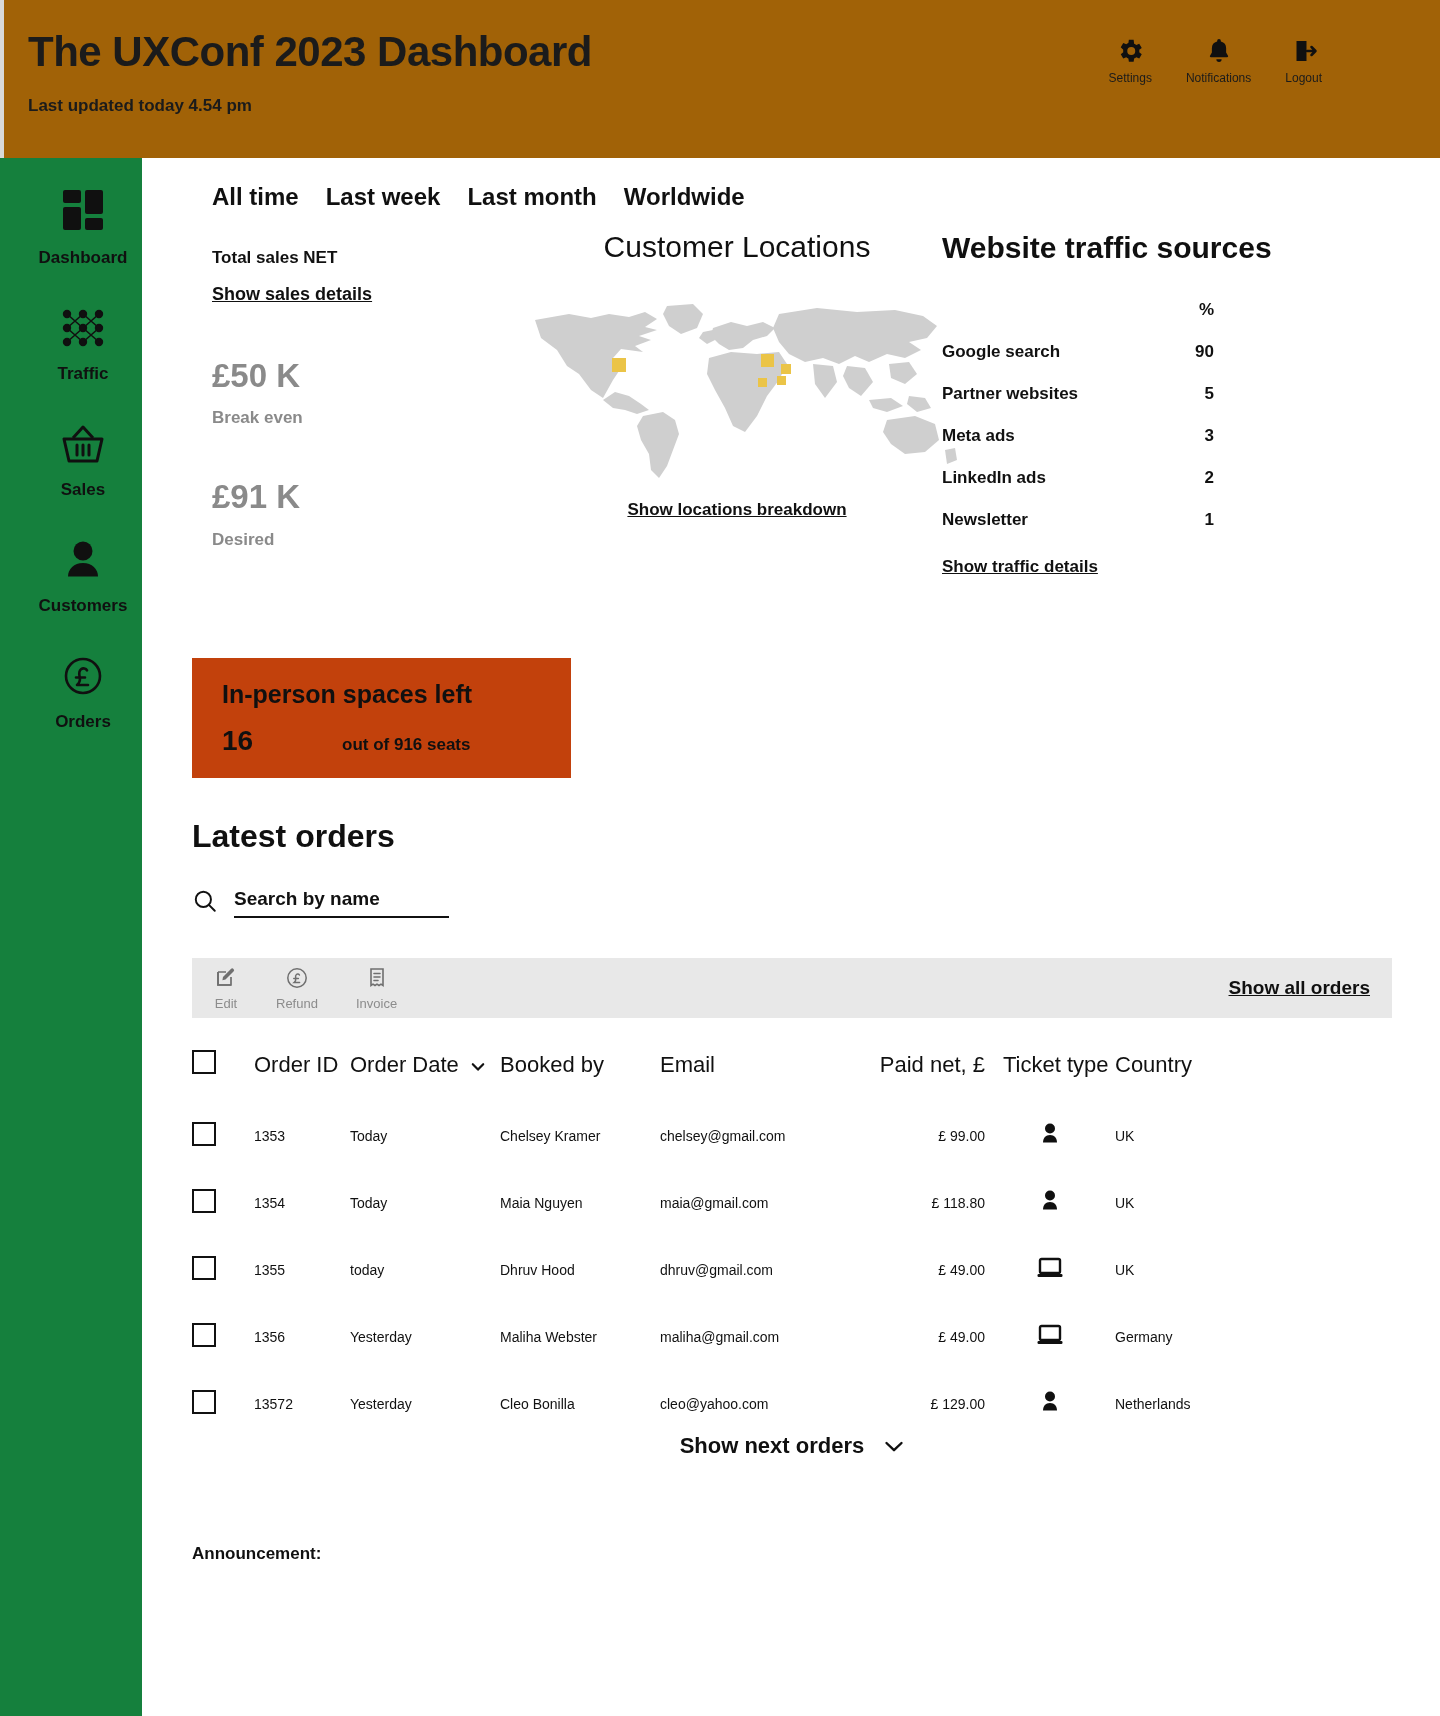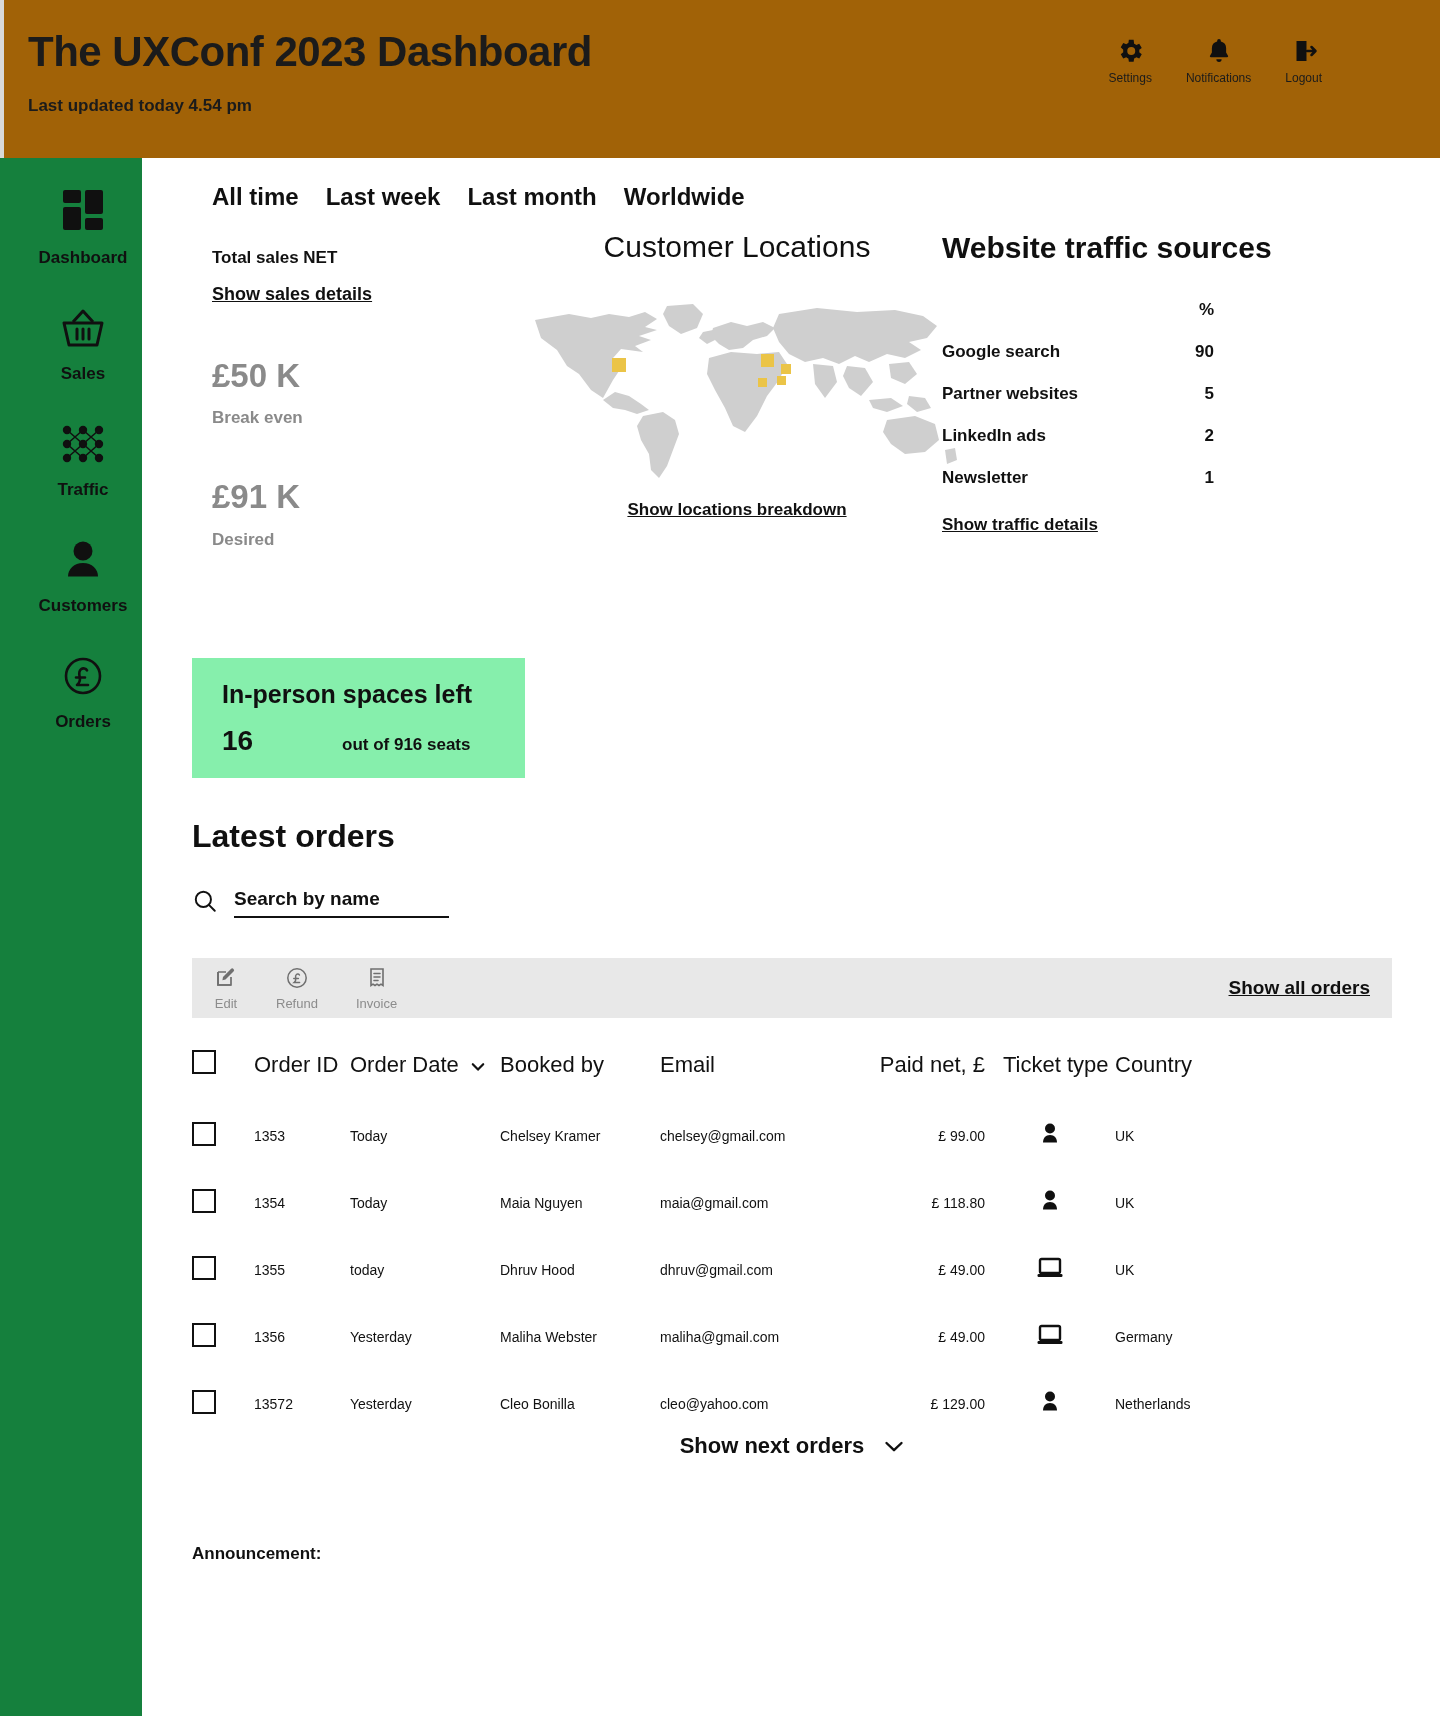--- a/index.html
+++ b/index.html
@@ -77,22 +77,22 @@
   .traffic-table th.pct-h, .traffic-table td.pct { text-align: right; width: 70px; }
   .traffic-table th.name-h { text-align: left; }
   .traffic-table td.name { text-align: left; }
   .traffic-link {
     display: inline-block; margin-top: 16px; font-size: 17px; font-weight: 700;
     color: #111; text-decoration: underline; cursor: pointer;
   }
 
   
   .spaces {
-    position: absolute; left: 50px; top: 500px; width: 333px; height: 120px;
-    background: #86efac; padding: 22px 30px;
+    position: absolute; left: 50px; top: 500px; width: 379px; height: 120px;
+    background: #c2410c; padding: 22px 30px;
   }
   .spaces-title { font-size: 25px; font-weight: 700; color: #101010; }
   .spaces-row { display: flex; align-items: baseline; margin-top: 16px; }
   .spaces-num { font-size: 28px; font-weight: 700; color: #101010; width: 120px; }
   .spaces-of { font-size: 17px; font-weight: 700; color: #101010; }
 
   
   .orders-title { position: absolute; left: 50px; top: 660px; font-size: 32px; font-weight: 700; color: #101010; }
   .search-row { position: absolute; left: 50px; top: 730px; display: flex; align-items: center; gap: 16px; }
   .search-field { border-bottom: 2px solid #111; padding: 0 40px 6px 0; }
@@ -196,49 +196,49 @@
           <rect x="26" y="4" width="18" height="24" rx="2"></rect>
           <rect x="4" y="21" width="18" height="23" rx="2"></rect>
           <rect x="26" y="32" width="18" height="12" rx="2"></rect>
         </svg>
       </span>
       <span class="nav-label">Dashboard</span>
     </div>
 
     <div class="nav-item">
       <span>
-        <svg width="48" height="44" viewBox="0 0 48 44" fill="none" stroke="#101010" stroke-width="3" stroke-linejoin="round">
-          <path d="M14 16 L24 5 L34 16"></path>
-          <path d="M5 17 H43 L38 39 H10 Z"></path>
-          <path d="M18 23 V33 M24 23 V33 M30 23 V33" stroke-linecap="round"></path>
-        </svg>
-      </span>
-      <span class="nav-label">Sales</span>
-    </div>
-
-    <div class="nav-item">
-      <span>
         <svg width="48" height="44" viewBox="0 0 48 44" fill="none" stroke="#101010" stroke-width="1.6">
           <path d="M8 8 L24 22 L40 8 M8 22 L24 8 L40 22 M8 22 L24 36 L40 22 M8 36 L24 22 L40 36"></path>
           <circle cx="8" cy="8" r="3.4" fill="#101010"></circle>
           <circle cx="24" cy="8" r="3.4" fill="#101010"></circle>
           <circle cx="40" cy="8" r="3.4" fill="#101010"></circle>
           <circle cx="8" cy="22" r="3.4" fill="#101010"></circle>
           <circle cx="24" cy="22" r="3.4" fill="#101010"></circle>
           <circle cx="40" cy="22" r="3.4" fill="#101010"></circle>
           <circle cx="8" cy="36" r="3.4" fill="#101010"></circle>
           <circle cx="24" cy="36" r="3.4" fill="#101010"></circle>
           <circle cx="40" cy="36" r="3.4" fill="#101010"></circle>
         </svg>
       </span>
       <span class="nav-label">Traffic</span>
     </div>
 
     <div class="nav-item">
       <span>
+        <svg width="48" height="44" viewBox="0 0 48 44" fill="none" stroke="#101010" stroke-width="3" stroke-linejoin="round">
+          <path d="M14 16 L24 5 L34 16"></path>
+          <path d="M5 17 H43 L38 39 H10 Z"></path>
+          <path d="M18 23 V33 M24 23 V33 M30 23 V33" stroke-linecap="round"></path>
+        </svg>
+      </span>
+      <span class="nav-label">Sales</span>
+    </div>
+
+    <div class="nav-item">
+      <span>
         <svg width="48" height="44" viewBox="0 0 48 44" fill="#101010">
           <circle cx="24" cy="13" r="9.5"></circle>
           <path d="M24 25c-9 0-15 6-15 13.5h30C39 31 33 25 24 25z"></path>
         </svg>
       </span>
       <span class="nav-label">Customers</span>
     </div>
 
     <div class="nav-item">
       <span>
@@ -325,20 +325,24 @@
           <th class="name-h"></th>
           <th class="pct-h">%</th>
         </tr>
         <tr>
           <td class="name">Google search</td>
           <td class="pct">90</td>
         </tr>
         <tr>
           <td class="name">Partner websites</td>
           <td class="pct">5</td>
+        </tr>
+        <tr>
+          <td class="name">Meta ads</td>
+          <td class="pct">3</td>
         </tr>
         <tr>
           <td class="name">LinkedIn ads</td>
           <td class="pct">2</td>
         </tr>
         <tr>
           <td class="name">Newsletter</td>
           <td class="pct">1</td>
         </tr>
       </tbody>

